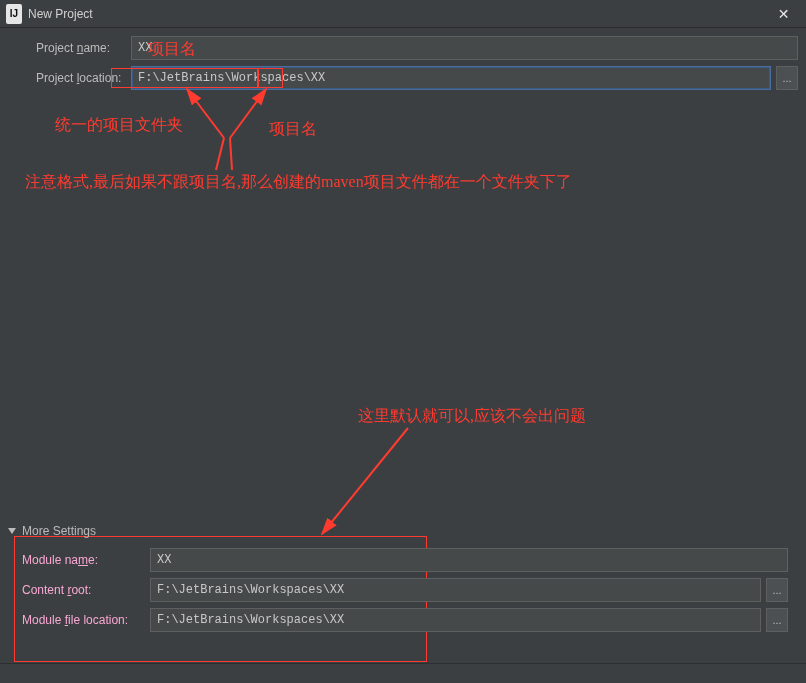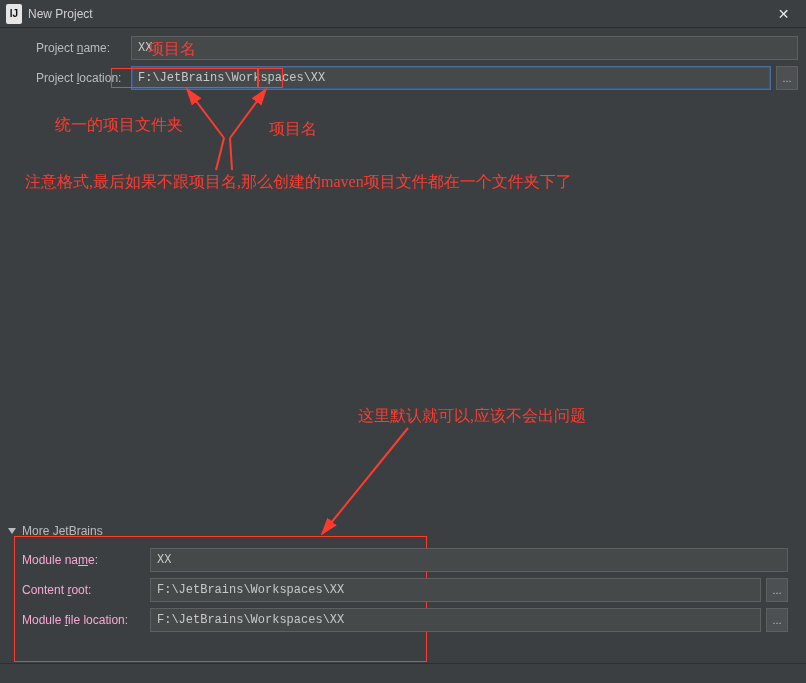--- a/index.html
+++ b/index.html
@@ -197,21 +197,21 @@
 
 <div class="anno" style="left:148px; top:39px;">项目名</div>
 <div class="anno" style="left:55px; top:115px;">统一的项目文件夹</div>
 <div class="anno" style="left:269px; top:119px;">项目名</div>
 <div class="anno" style="left:25px; top:172px;">注意格式,最后如果不跟项目名,那么创建的maven项目文件都在一个文件夹下了</div>
 <div class="anno" style="left:358px; top:406px;">这里默认就可以,应该不会出问题</div>
 
 <div class="more-settings">
   <div class="more-header">
     <span class="tri"></span>
-    <span>More JetBrains</span>
+    <span>More Settings</span>
   </div>
   <div class="more-body">
     <div class="row">
       <div class="label2">Module na<span class="u">m</span>e:</div>
       <input class="input" type="text" value="XX" style="">
     </div>
     <div class="row">
       <div class="label2">Content <span class="u">r</span>oot:</div>
       <input class="input" type="text" value="F:\JetBrains\Workspaces\XX" style="">
       <div class="browse-btn">...</div>

